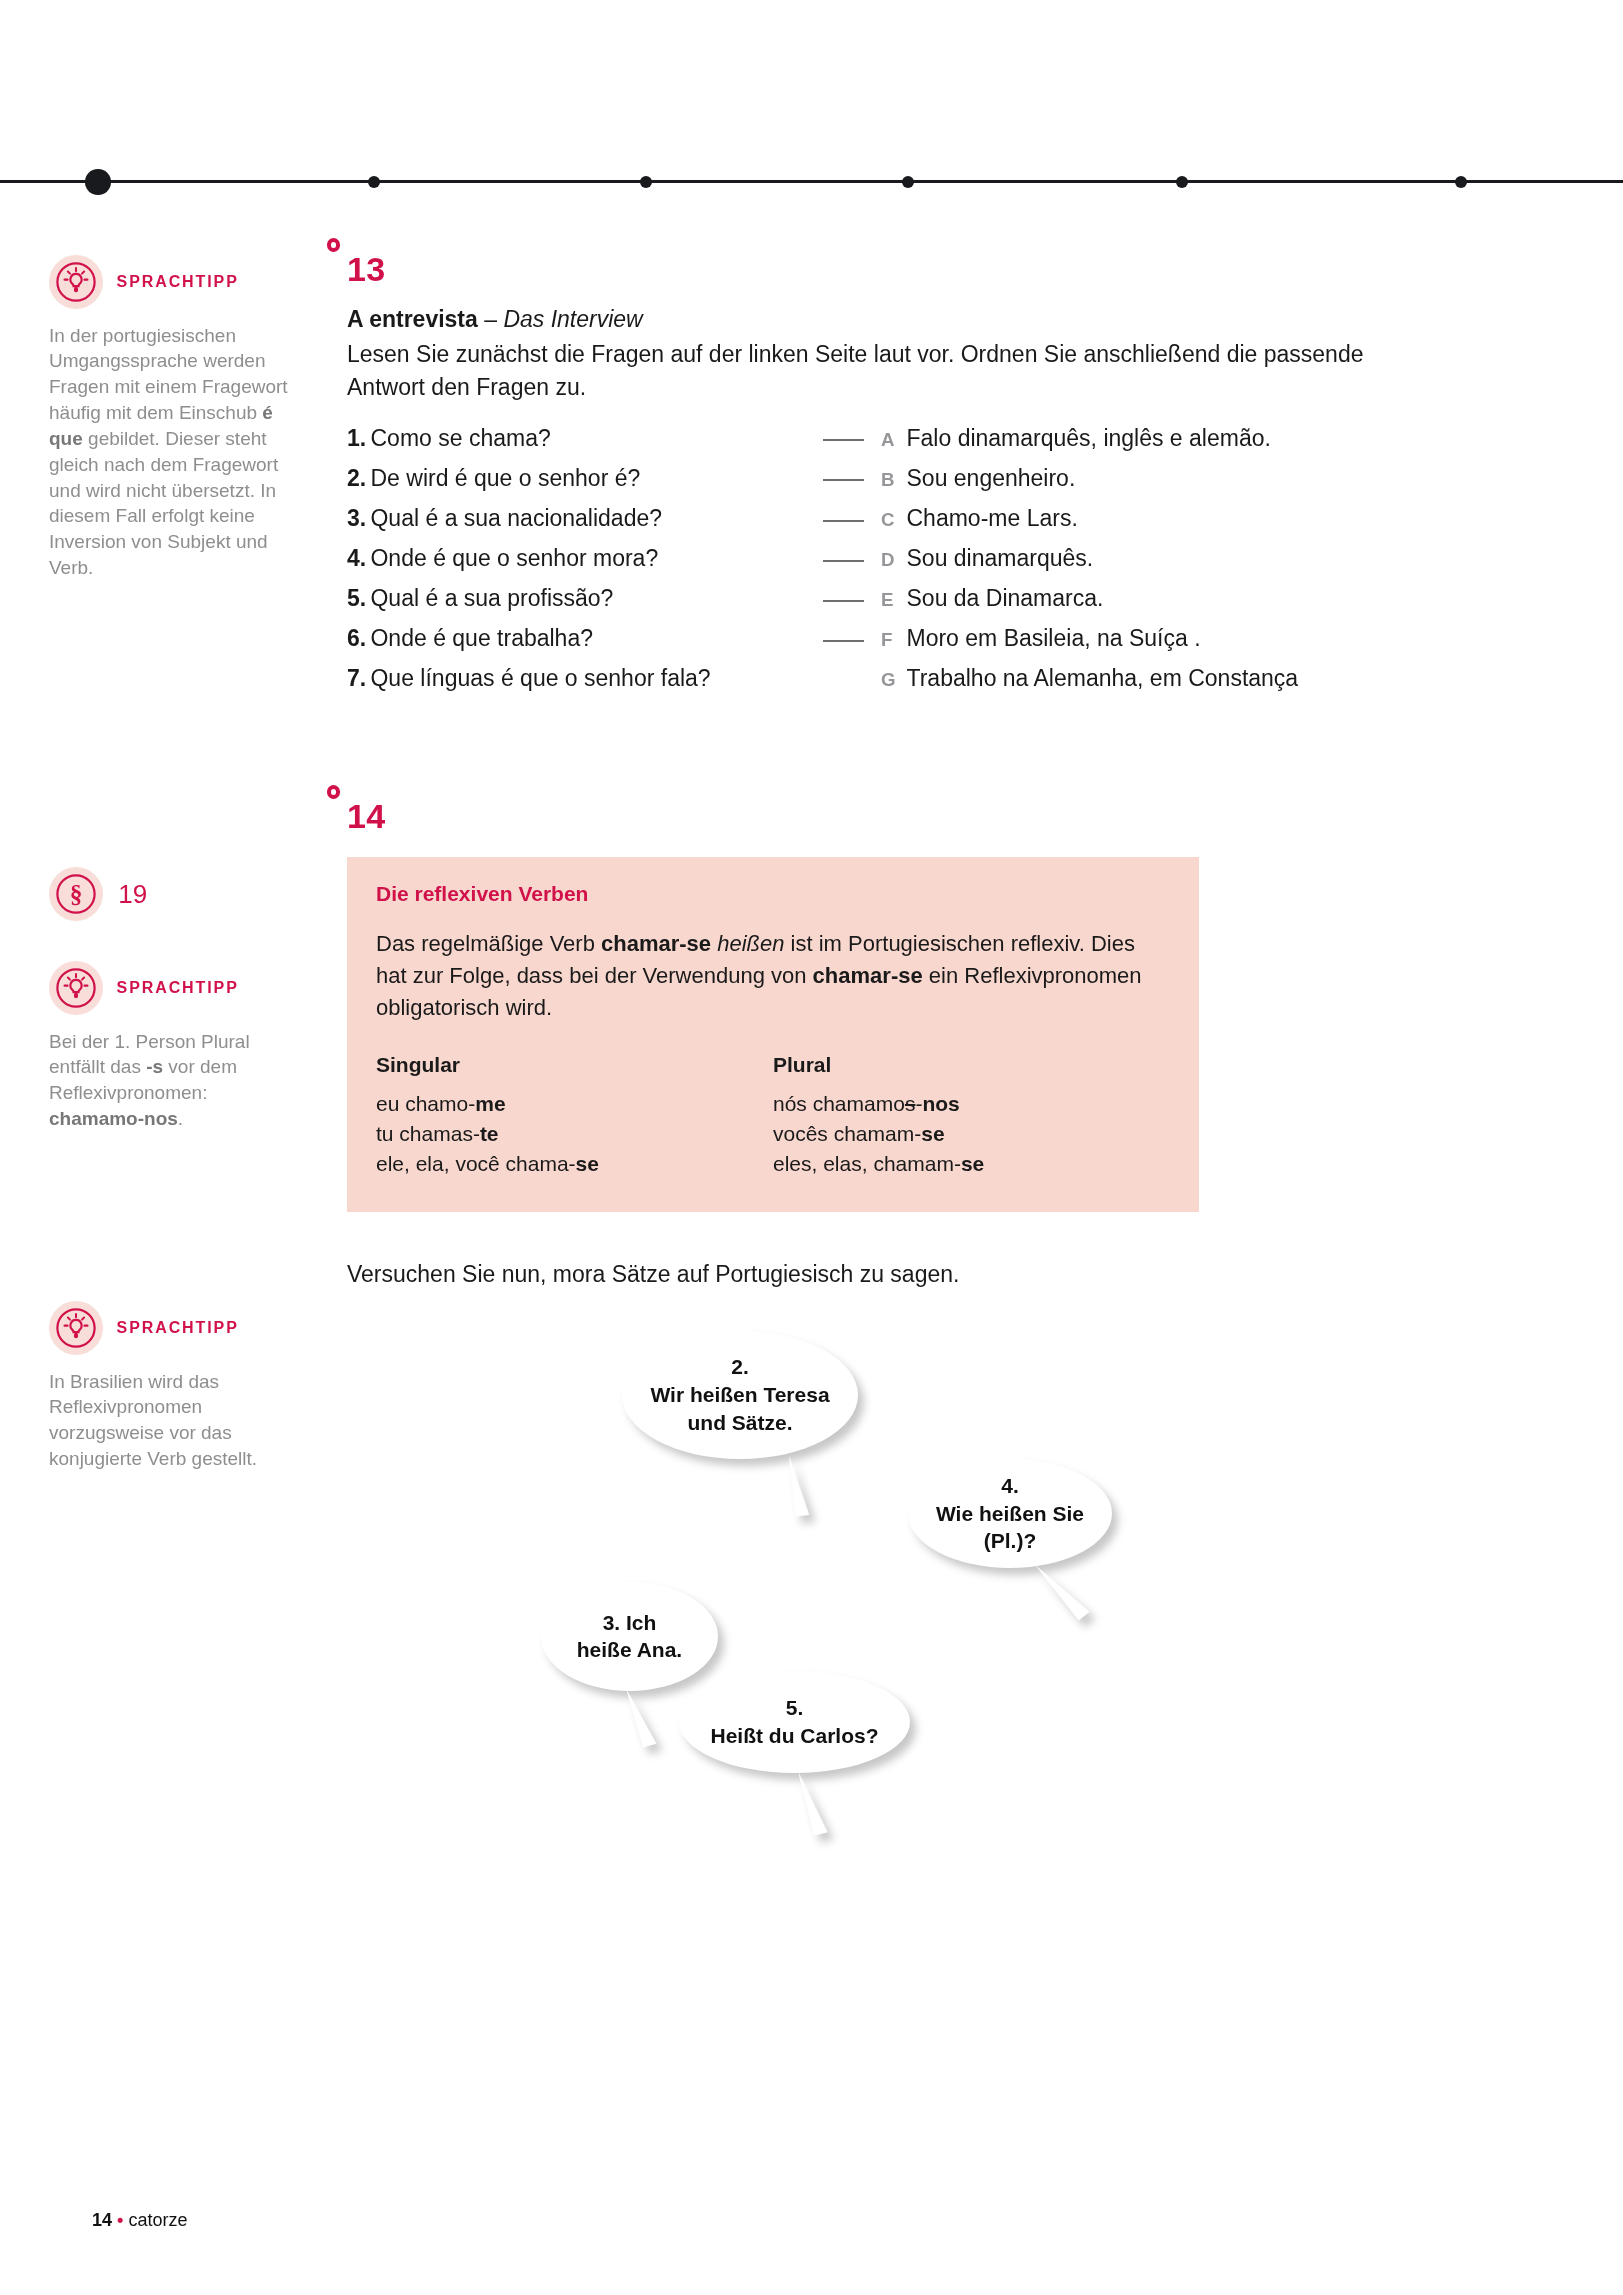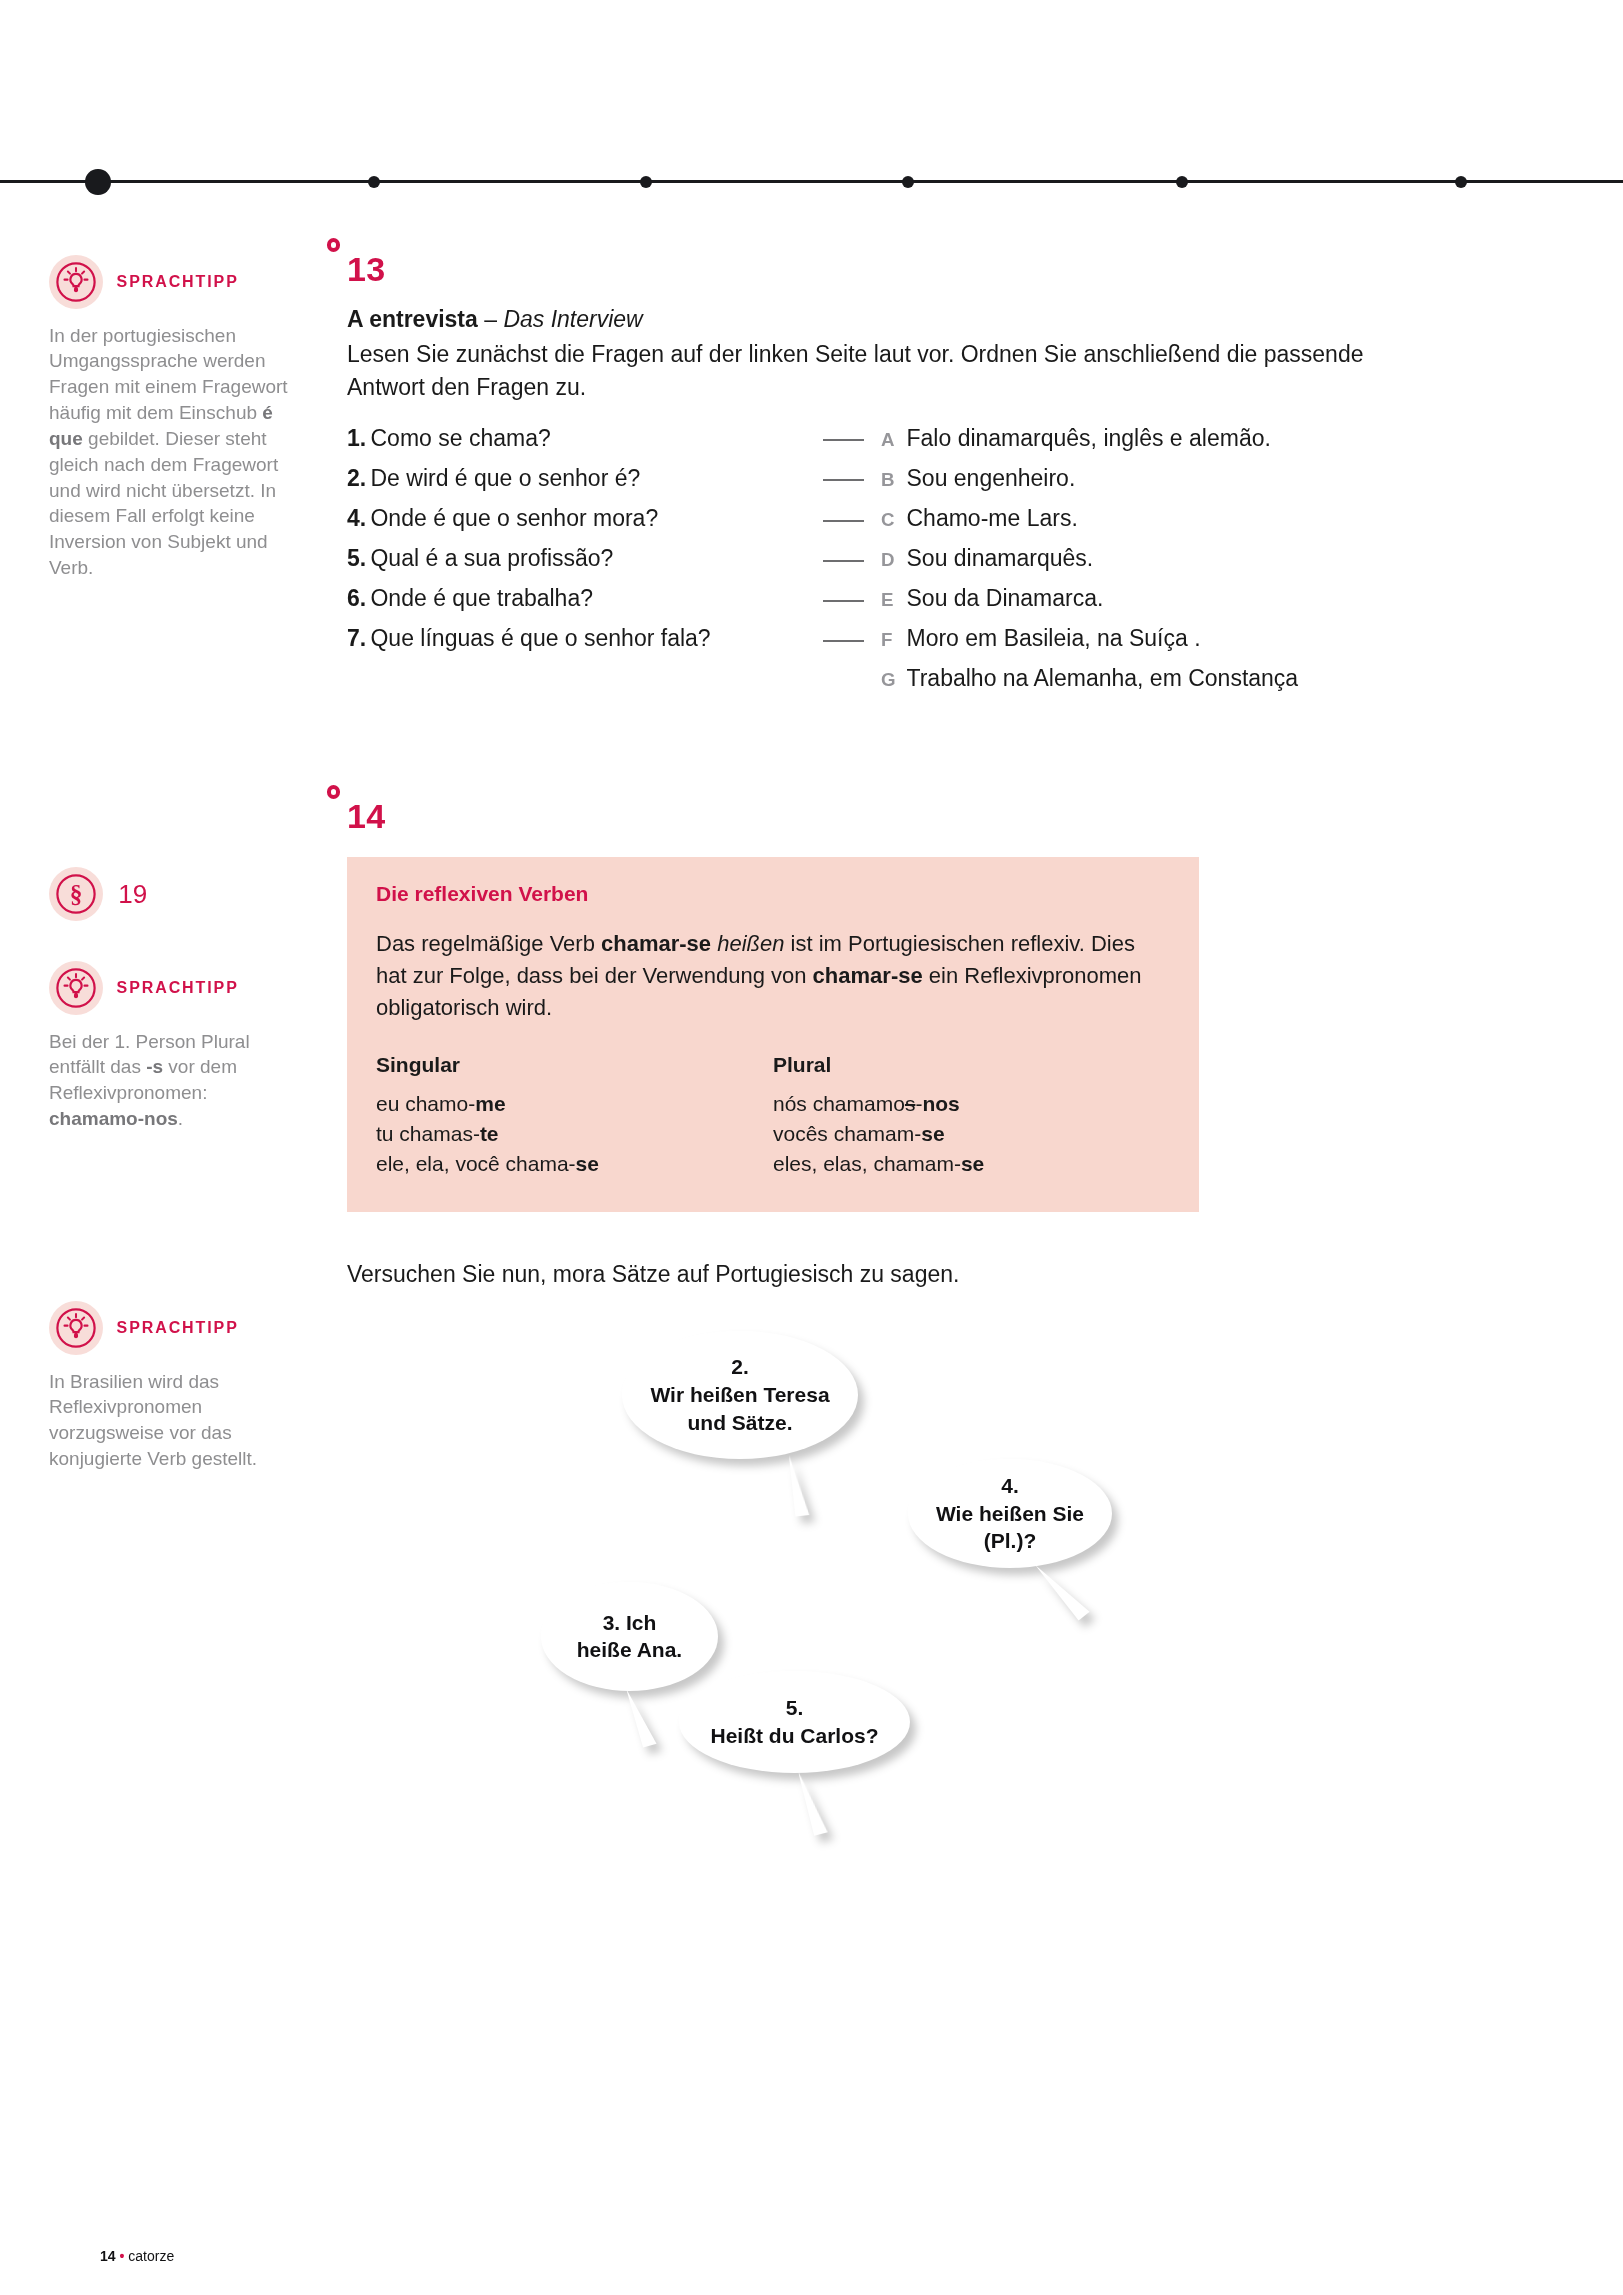--- a/index.html
+++ b/index.html
@@ -255,25 +255,24 @@
   }
   .bubble .tail {
     position: absolute;
     width: 0; height: 0;
     border-style: solid;
   }
 
   
   .footer {
     position: absolute;
-    left: 100px;
+    left: 92px;
     top: 2210px;
-    font-size: 14px;
+    font-size: 18px;
     color: #111113;
-    margin-top: 38px;
   }
   .footer b { font-weight: 700; }
   .footer .bullet { color: #d1114a; font-weight: 700; }
 </style>
 </head>
 <body>
 
 <div class="page">
 
 
@@ -369,20 +368,21 @@
     </div>
     <div class="ex-title">
       <b>A entrevista</b><span> – </span><i>Das Interview</i>
     </div>
     <div class="ex-instr">Lesen Sie zunächst die Fragen auf der linken Seite laut vor. Ordnen Sie anschlie­ßend die passende Antwort den Fragen zu.</div>
 
     <div class="match">
       <div class="match-left" id="q-list">
           <div class="q-row"><span class="q-num">1.</span><span>Como se chama?</span></div>
           <div class="q-row"><span class="q-num">2.</span><span>De wird é que o senhor é?</span></div>
+          <div class="q-row"><span class="q-num">3.</span><span>Qual é a sua nacionalidade?</span></div>
           <div class="q-row"><span class="q-num">4.</span><span>Onde é que o senhor mora?</span></div>
           <div class="q-row"><span class="q-num">5.</span><span>Qual é a sua profissão?</span></div>
           <div class="q-row"><span class="q-num">6.</span><span>Onde é que trabalha?</span></div>
           <div class="q-row"><span class="q-num">7.</span><span>Que línguas é que o senhor fala?</span></div>
         </div>
       <div class="match-right" id="a-list">
           <div class="a-row">
             <span class="a-blank"></span>
             <span class="a-letter">A</span>
             <span>Falo dinamarquês, inglês e alemão.</span>

